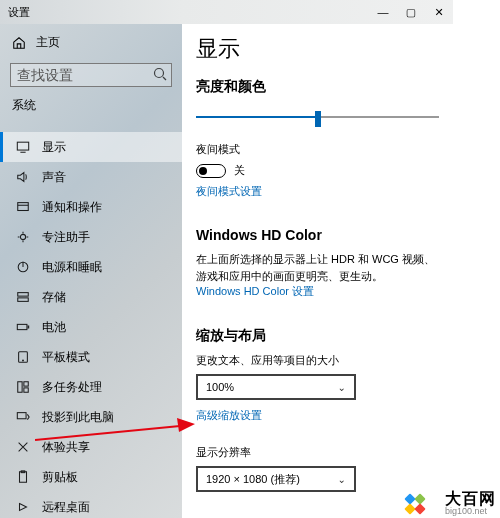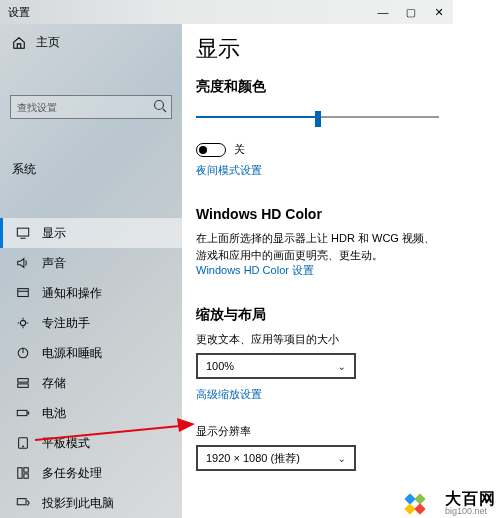--- a/index.html
+++ b/index.html
@@ -8,28 +8,28 @@
 
   .window { display: flex; flex-direction: column; width: 453px; height: 518px; }
   .titlebar { height: 24px; display: flex; align-items: center; background: linear-gradient(90deg,#d3d8db 0%,#e8eaea 40%,#eff0f0 100%); position: relative; }
   .title { font-size: 11px; padding-left: 8px; color: #000; }
   .winctrls { position: absolute; right: 0; top: 0; display: flex; }
   .winctrls .btn { width: 28px; height: 24px; display: flex; align-items: center; justify-content: center; font-size: 11px; color: #000; }
 
   .body { flex: 1; display: flex; min-height: 0; }
 
   
-  .sidebar { width: 182px; background: linear-gradient(135deg,#cfd6da 0%,#b9c6cf 35%,#c7cdd0 60%,#d9dcdd 100%); display: flex; flex-direction: column; padding: 6px 0; gap: 32px; }
+  .sidebar { width: 182px; background: linear-gradient(135deg,#cfd6da 0%,#b9c6cf 35%,#c7cdd0 60%,#d9dcdd 100%); display: flex; flex-direction: column; padding: 6px 0; }
   .home { display:flex; align-items:center; gap:10px; padding: 4px 12px 8px 12px; font-size: 12px; color:#000; }
   .home svg { width:14px; height:14px; }
   .searchwrap { margin: 4px 10px 10px 10px; position: relative; }
-  .search { width: 100%; height: 24px; border: 1px solid #7a7a7a; background: rgba(255,255,255,.25); padding: 0 24px 0 6px; font-size: 10px; color:#333; }
+  .search { width: 100%; height: 24px; border: 1px solid #7a7a7a; background: rgba(255,255,255,.25); padding: 0 24px 0 6px; font-size: 14px; color:#333; }
   .search::placeholder { color:#555; }
   .searchicon { position:absolute; right:4px; top:3px; width:16px; height:16px; opacity:.7; }
-  .cat { padding: 0 12px 8px 12px; font-size: 12px; color:#000; font-weight: 500; }
+  .cat { padding: 0 12px 18px 12px; font-size: 12px; color:#000; font-weight: 500; }
   .nav { list-style:none; }
   .nav li { display:flex; align-items:center; gap:12px; height:30px; padding: 0 12px 0 16px; font-size:12px; color:#000; cursor:default; }
   .nav li.active { background: rgba(255,255,255,.5); border-left: 3px solid #0078d7; padding-left:13px; }
   .nav svg { width:14px; height:14px; flex:none; opacity:.85; }
 
   
   .main { flex:1; overflow-y:auto; padding: 10px 14px 10px 14px; position: relative; }
   h1 { font-size: 22px; font-weight: 400; margin-bottom: 14px; }
   h2 { font-size: 14px; font-weight: 700; margin: 8px 0 8px 0; }
   .sub { font-size: 11px; color:#000; margin-bottom: 6px; }
@@ -169,20 +169,27 @@
           <span>投影到此电脑</span>
         </li>
         <li>
           <svg viewBox="0 0 16 16" fill="none" stroke="#000" stroke-width="1.2">
               <path d="M3 13l10-10M3 3l10 10"></path>
             </svg>
           <span>体验共享</span>
         </li>
         <li>
           <svg viewBox="0 0 16 16" fill="none" stroke="#000" stroke-width="1.2">
+              <rect x="4" y="2" width="8" height="12"></rect>
+              <rect x="6" y="1" width="4" height="2"></rect>
+            </svg>
+          <span>剪贴板</span>
+        </li>
+        <li>
+          <svg viewBox="0 0 16 16" fill="none" stroke="#000" stroke-width="1.2">
               <path d="M4 4l8 4-8 4z"></path>
             </svg>
           <span>远程桌面</span>
         </li>
         <li>
 
           <span>关于</span>
         </li>
       </ul>
     </aside>
@@ -190,20 +197,21 @@
     <main class="main">
       <h1>显示</h1>
 
       <div class="section">
         <h2>亮度和颜色</h2>
         <div class="slider">
           <div class="track"></div>
           <div class="trackfill"></div>
           <div class="thumb"></div>
         </div>
+        <div class="sub">夜间模式</div>
         <div class="toggle">
           <div class="togglepill">
               <div class="toggledot"></div>
             </div>
           <span class="togglelabel">关</span>
         </div>
         <span class="link">夜间模式设置</span>
       </div>
 
       <div class="section">

